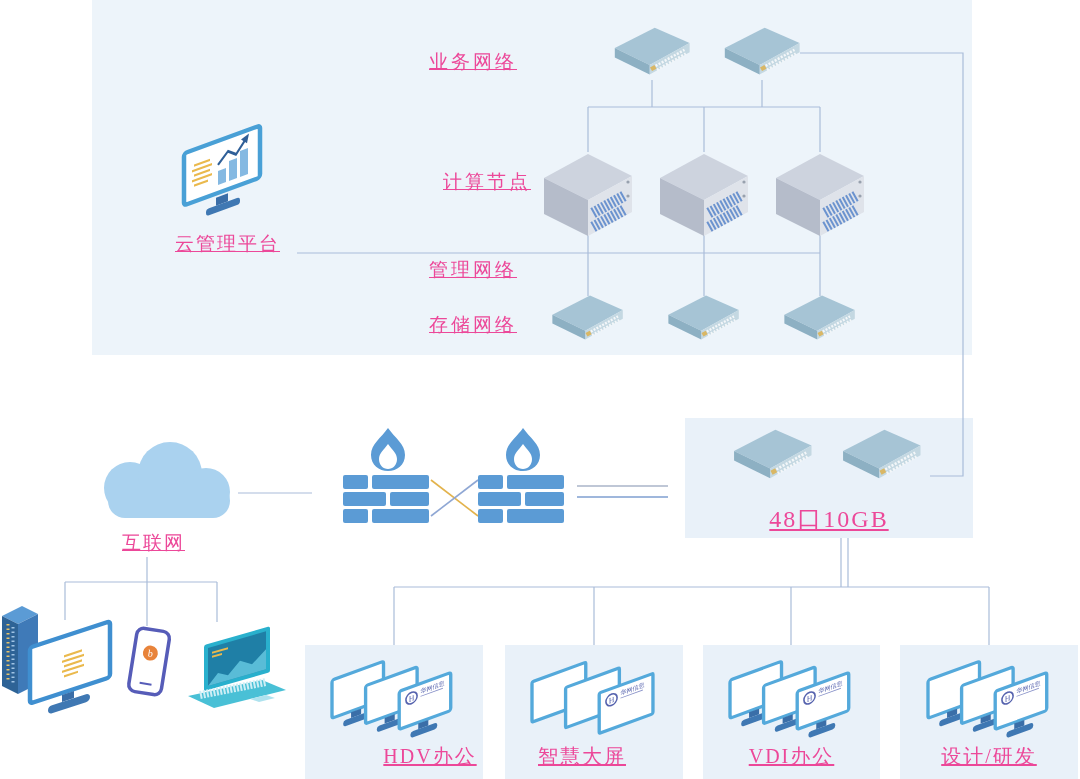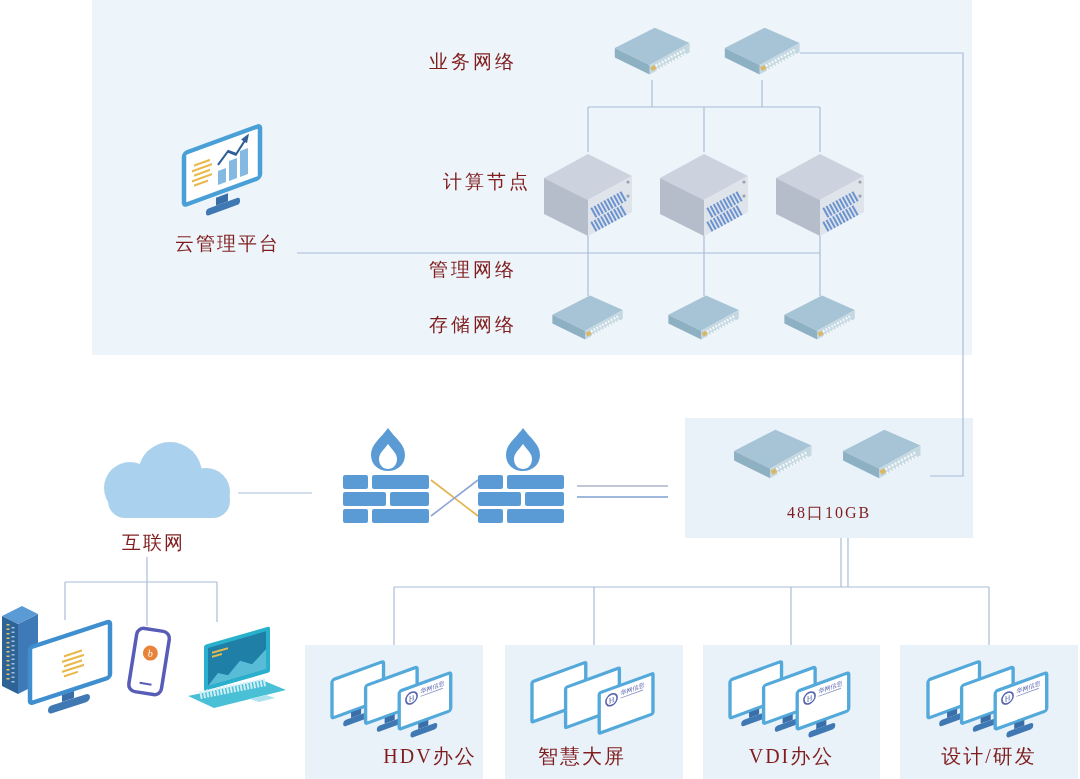--- a/index.html
+++ b/index.html
@@ -2,21 +2,21 @@
 <html><head>
 <meta charset="utf-8">
 <style>
   html,body{margin:0;padding:0;background:#fff;}
   #canvas{
     position:relative;width:1080px;height:779px;background:#ffffff;overflow:hidden;
     font-family:"Liberation Serif","DejaVu Serif",serif;
   }
   .zone{position:absolute;}
   .label{
-    position:absolute;color:#7f1d1d;font-size:19px;letter-spacing:3px;white-space:nowrap;
+    position:absolute;color:#ec4899;font-size:19px;letter-spacing:3px;white-space:nowrap;text-decoration:underline;
   }
   .label.tight{letter-spacing:1px;}
   .label.center{text-align:center;letter-spacing:2px;}
   svg{position:absolute;left:0;top:0;overflow:visible;}
   #wires{left:0;top:0;}
 </style>
 </head>
 <body>
 
 <div id="canvas">
@@ -236,18 +236,18 @@
     <use href="#mgrp" transform="translate(730,642) scale(1.12)"></use>
     <use href="#mgrp" transform="translate(928,642) scale(1.12)"></use>
   </svg>
 
   <div class="label" style="left:429px;top:49px;">业务网络</div>
   <div class="label" style="left:443px;top:169px;">计算节点</div>
   <div class="label" style="left:429px;top:257px;">管理网络</div>
   <div class="label" style="left:429px;top:312px;">存储网络</div>
   <div class="label tight" style="left:175px;top:231px;letter-spacing:2px;">云管理平台</div>
   <div class="label" style="left:122px;top:530px;letter-spacing:2px;">互联网</div>
-  <div class="label center tight" style="left:685px;top:503px;width:288px;font-size:16px;">48口10GB</div>
+  <div class="label center tight" style="left:685px;top:503px;width:288px;font-size:24px;">48口10GB</div>
   <div class="label center tight" style="left:305px;top:743px;width:178px;font-size:20px;padding-left:36px;">HDV办公</div>
   <div class="label center" style="left:505px;top:743px;width:154px;font-size:20px;">智慧大屏</div>
   <div class="label center tight" style="left:703px;top:743px;width:177px;font-size:20px;">VDI办公</div>
   <div class="label center tight" style="left:900px;top:743px;width:178px;font-size:20px;">设计/研发</div>
 </div>
 
 </body></html>

